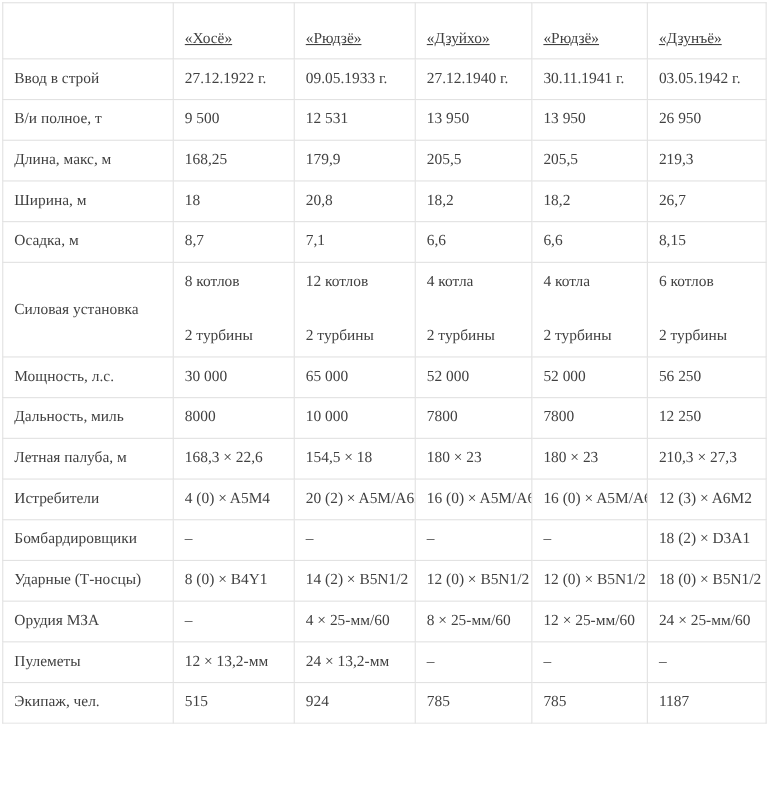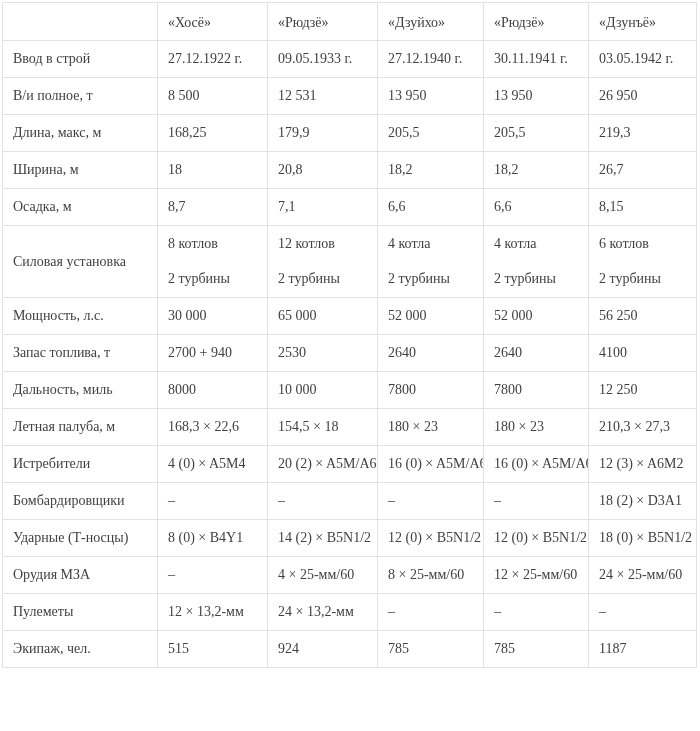--- a/index.html
+++ b/index.html
@@ -30,24 +30,25 @@
     font-size:14px;
     line-height:16px;
     font-weight:normal;
     text-align:left;
     vertical-align:middle;
     padding:10px 6px 10px 10px;
     overflow:hidden;
     white-space:nowrap;
   }
   thead th{
-    padding:12px 6px 9px 10px;
+    padding:25px 6px 9px 10px;
+    text-decoration:underline;
   }
   td .line{display:block;}
-  td .line + .line{margin-top:19px;}
+  td .line + .line{margin-top:33px;}
 </style>
 </head>
 <body>
 
 <div class="table-wrap">
   <table>
     <colgroup>
       <col class="c0">
         <col class="c1">
         <col class="c2">
@@ -69,21 +70,21 @@
         <tr>
           <th scope="row">Ввод в строй</th>
           <td>27.12.1922 г.</td>
           <td>09.05.1933 г.</td>
           <td>27.12.1940 г.</td>
           <td>30.11.1941 г.</td>
           <td>03.05.1942 г.</td>
         </tr>
         <tr>
           <th scope="row">В/и полное, т</th>
-          <td>8 500</td>
+          <td>9 500</td>
           <td>12 531</td>
           <td>13 950</td>
           <td>13 950</td>
           <td>26 950</td>
         </tr>
         <tr>
           <th scope="row">Длина, макс, м</th>
           <td>168,25</td>
           <td>179,9</td>
           <td>205,5</td>
@@ -131,28 +132,20 @@
         </tr>
         <tr>
           <th scope="row">Мощность, л.с.</th>
           <td>30 000</td>
           <td>65 000</td>
           <td>52 000</td>
           <td>52 000</td>
           <td>56 250</td>
         </tr>
         <tr>
-          <th scope="row">Запас топлива, т</th>
-          <td>2700 + 940</td>
-          <td>2530</td>
-          <td>2640</td>
-          <td>2640</td>
-          <td>4100</td>
-        </tr>
-        <tr>
           <th scope="row">Дальность, миль</th>
           <td>8000</td>
           <td>10 000</td>
           <td>7800</td>
           <td>7800</td>
           <td>12 250</td>
         </tr>
         <tr>
           <th scope="row">Летная палуба, м</th>
           <td>168,3 × 22,6</td>

